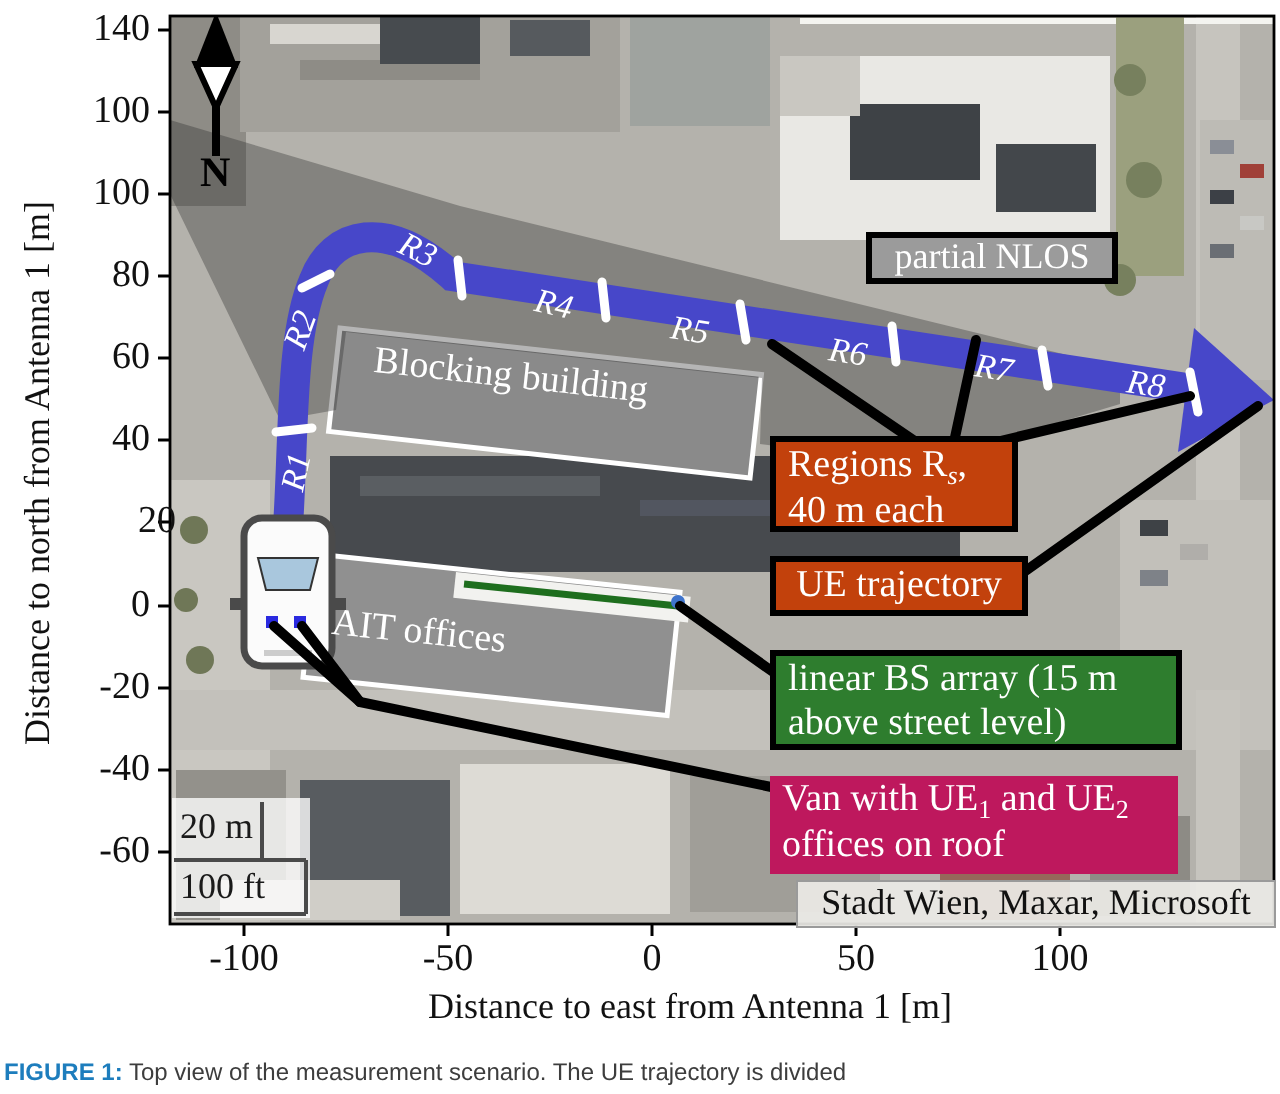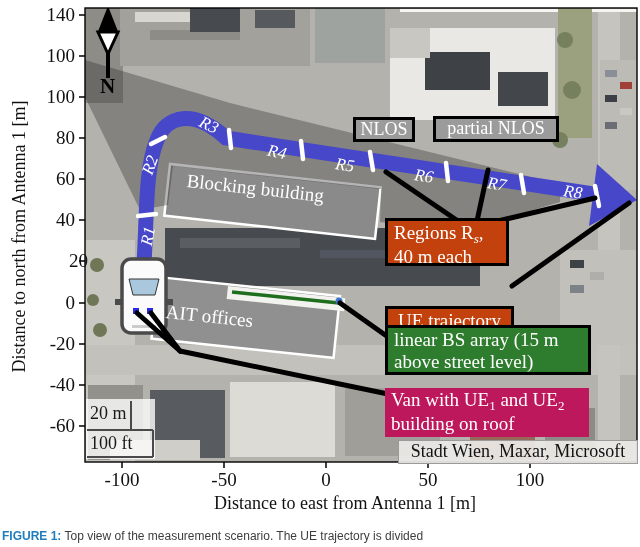--- a/index.html
+++ b/index.html
@@ -212,44 +212,41 @@
   <div class="rlabel" style="left:209px;top:125px;transform:translate(-50%,-50%) rotate(26deg);">R3</div>
   <div class="rlabel" style="left:277px;top:152px;transform:translate(-50%,-50%) rotate(13deg);">R4</div>
   <div class="rlabel" style="left:345px;top:165px;transform:translate(-50%,-50%) rotate(9deg);">R5</div>
   <div class="rlabel" style="left:424px;top:176px;transform:translate(-50%,-50%) rotate(9deg);">R6</div>
   <div class="rlabel" style="left:497px;top:184px;transform:translate(-50%,-50%) rotate(9deg);">R7</div>
   <div class="rlabel" style="left:573px;top:192px;transform:translate(-50%,-50%) rotate(9deg);">R8</div>
 
   <div class="bldg-label" style="left:188px;top:171px;transform:rotate(6.3deg);">Blocking building</div>
   <div class="bldg-label" style="left:167px;top:302px;transform:rotate(6deg);">AIT offices</div>
 
-  <div class="lblbox bg-gray center" style="left:353px;top:117px;width:62px;height:25px;">
-    <span>NLOS</span>
-  </div>
   <div class="lblbox bg-gray center" style="left:433px;top:116px;width:126px;height:26px;">
     <span>partial NLOS</span>
   </div>
 
   <div class="lblbox bg-blue" style="left:385px;top:218px;width:124px;height:48px;font-size:19px;">
     <span>Regions R</span><span class="subi">s</span><span>,</span><br>
     <span>40 m each</span>
   </div>
 
-  <div class="lblbox bg-blue center" style="left:385px;top:278px;width:129px;height:30px;font-size:19px;margin-top:28px;">
+  <div class="lblbox bg-blue center" style="left:385px;top:278px;width:129px;height:30px;font-size:19px;">
     <span>UE trajectory</span>
   </div>
 
   <div class="lblbox bg-green" style="left:385px;top:325px;width:206px;height:50px;font-size:19px;">
     <span>linear BS array (15 m</span><br>
     <span>above street level)</span>
   </div>
 
   <div class="lblbox bg-black" style="left:385px;top:388px;width:204px;height:49px;font-size:19px;border-width:0;">
     <span>Van with UE</span><span class="sub">1</span><span> and UE</span><span class="sub">2</span><br>
-    <span>building on roof</span>
+    <span>offices on roof</span>
   </div>
 
   <div class="attribution" style="left:398px;top:440px;width:238px;height:22px;">Stadt Wien, Maxar, Microsoft</div>
 
   <div class="scaletext" style="left:90px;top:404px;">20 m</div>
   <div class="scaletext" style="left:90px;top:434px;">100 ft</div>
 
   <div class="north-n" style="left:100px;top:74px;">N</div>
 
   <div class="caption">

